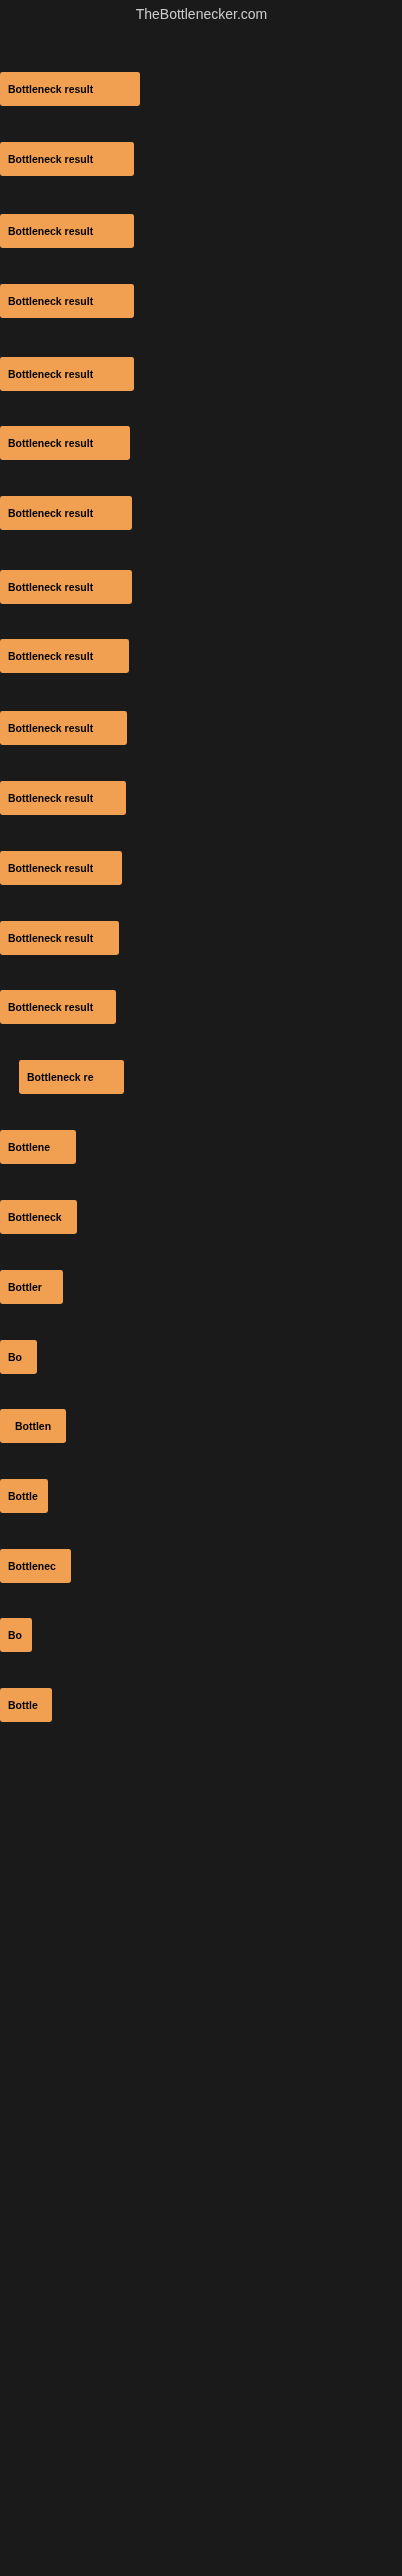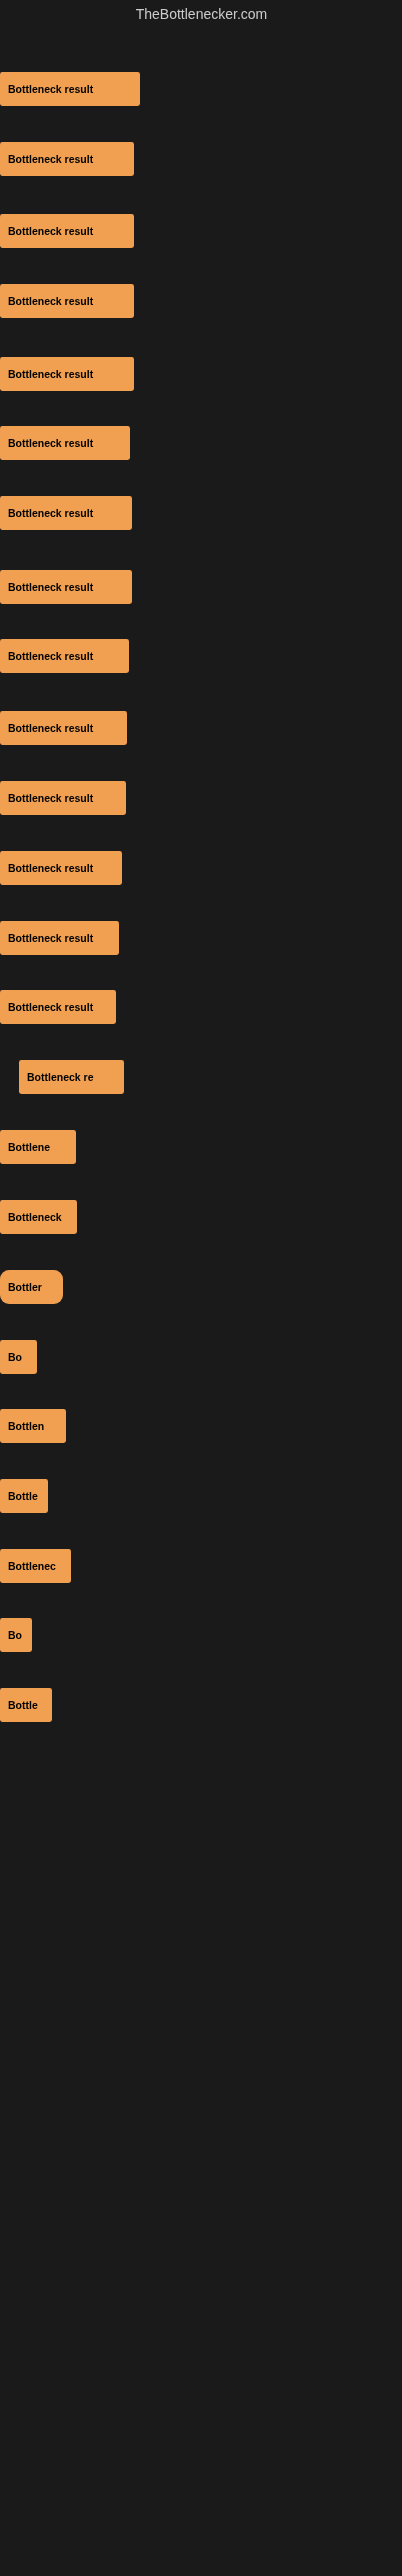--- a/index.html
+++ b/index.html
@@ -57,21 +57,21 @@
     <div class="badge-container" style="top: 544px; left: 0px;"><span class="bottleneck-badge" style="max-width: 132px; width: 132px;">Bottleneck result</span></div>
     <div class="badge-container" style="top: 613px; left: 0px;"><span class="bottleneck-badge" style="max-width: 129px; width: 129px;">Bottleneck result</span></div>
     <div class="badge-container" style="top: 685px; left: 0px;"><span class="bottleneck-badge" style="max-width: 127px; width: 127px;">Bottleneck result</span></div>
     <div class="badge-container" style="top: 755px; left: 0px;"><span class="bottleneck-badge" style="max-width: 126px; width: 126px;">Bottleneck result</span></div>
     <div class="badge-container" style="top: 825px; left: 0px;"><span class="bottleneck-badge" style="max-width: 122px; width: 122px;">Bottleneck result</span></div>
     <div class="badge-container" style="top: 895px; left: 0px;"><span class="bottleneck-badge" style="max-width: 119px; width: 119px;">Bottleneck result</span></div>
     <div class="badge-container" style="top: 964px; left: 0px;"><span class="bottleneck-badge" style="max-width: 116px; width: 116px;">Bottleneck result</span></div>
     <div class="badge-container" style="top: 1034px; left: 0px; margin-left: 19px;"><span class="bottleneck-badge" style="max-width: 105px; width: 105px;">Bottleneck re</span></div>
     <div class="badge-container" style="top: 1104px; left: 0px;"><span class="bottleneck-badge" style="max-width: 81px; width: 76px;">Bottlene</span></div>
     <div class="badge-container" style="top: 1174px; left: 0px;"><span class="bottleneck-badge" style="max-width: 77px; width: 77px;">Bottleneck</span></div>
-    <div class="badge-container" style="top: 1244px; left: 0px;"><span class="bottleneck-badge" style="max-width: 63px; width: 63px; border-radius: 9px;">Bottler</span></div>
+    <div class="badge-container" style="top: 1244px; left: 0px;"><span class="bottleneck-badge" style="max-width: 63px; width: 63px;">Bottler</span></div>
     <div class="badge-container" style="top: 1314px; left: 0px;"><span class="bottleneck-badge" style="max-width: 37px; width: 37px;">Bo</span></div>
-    <div class="badge-container" style="top: 1383px; left: 0px;"><span class="bottleneck-badge" style="max-width: 66px; width: 66px;">Bottlen</span></div>
+    <div class="badge-container" style="top: 1383px; left: 0px;"><span class="bottleneck-badge" style="max-width: 66px; width: 66px; text-align: center;">Bottlen</span></div>
     <div class="badge-container" style="top: 1453px; left: 0px;"><span class="bottleneck-badge" style="max-width: 48px; width: 48px;">Bottle</span></div>
     <div class="badge-container" style="top: 1523px; left: 0px;"><span class="bottleneck-badge" style="max-width: 71px; width: 71px;">Bottlenec</span></div>
     <div class="badge-container" style="top: 1592px; left: 0px;"><span class="bottleneck-badge" style="max-width: 32px; width: 32px;">Bo</span></div>
     <div class="badge-container" style="top: 1662px; left: 0px;"><span class="bottleneck-badge" style="max-width: 52px; width: 52px;">Bottle</span></div>
   </div>
 
 
 </body></html>

